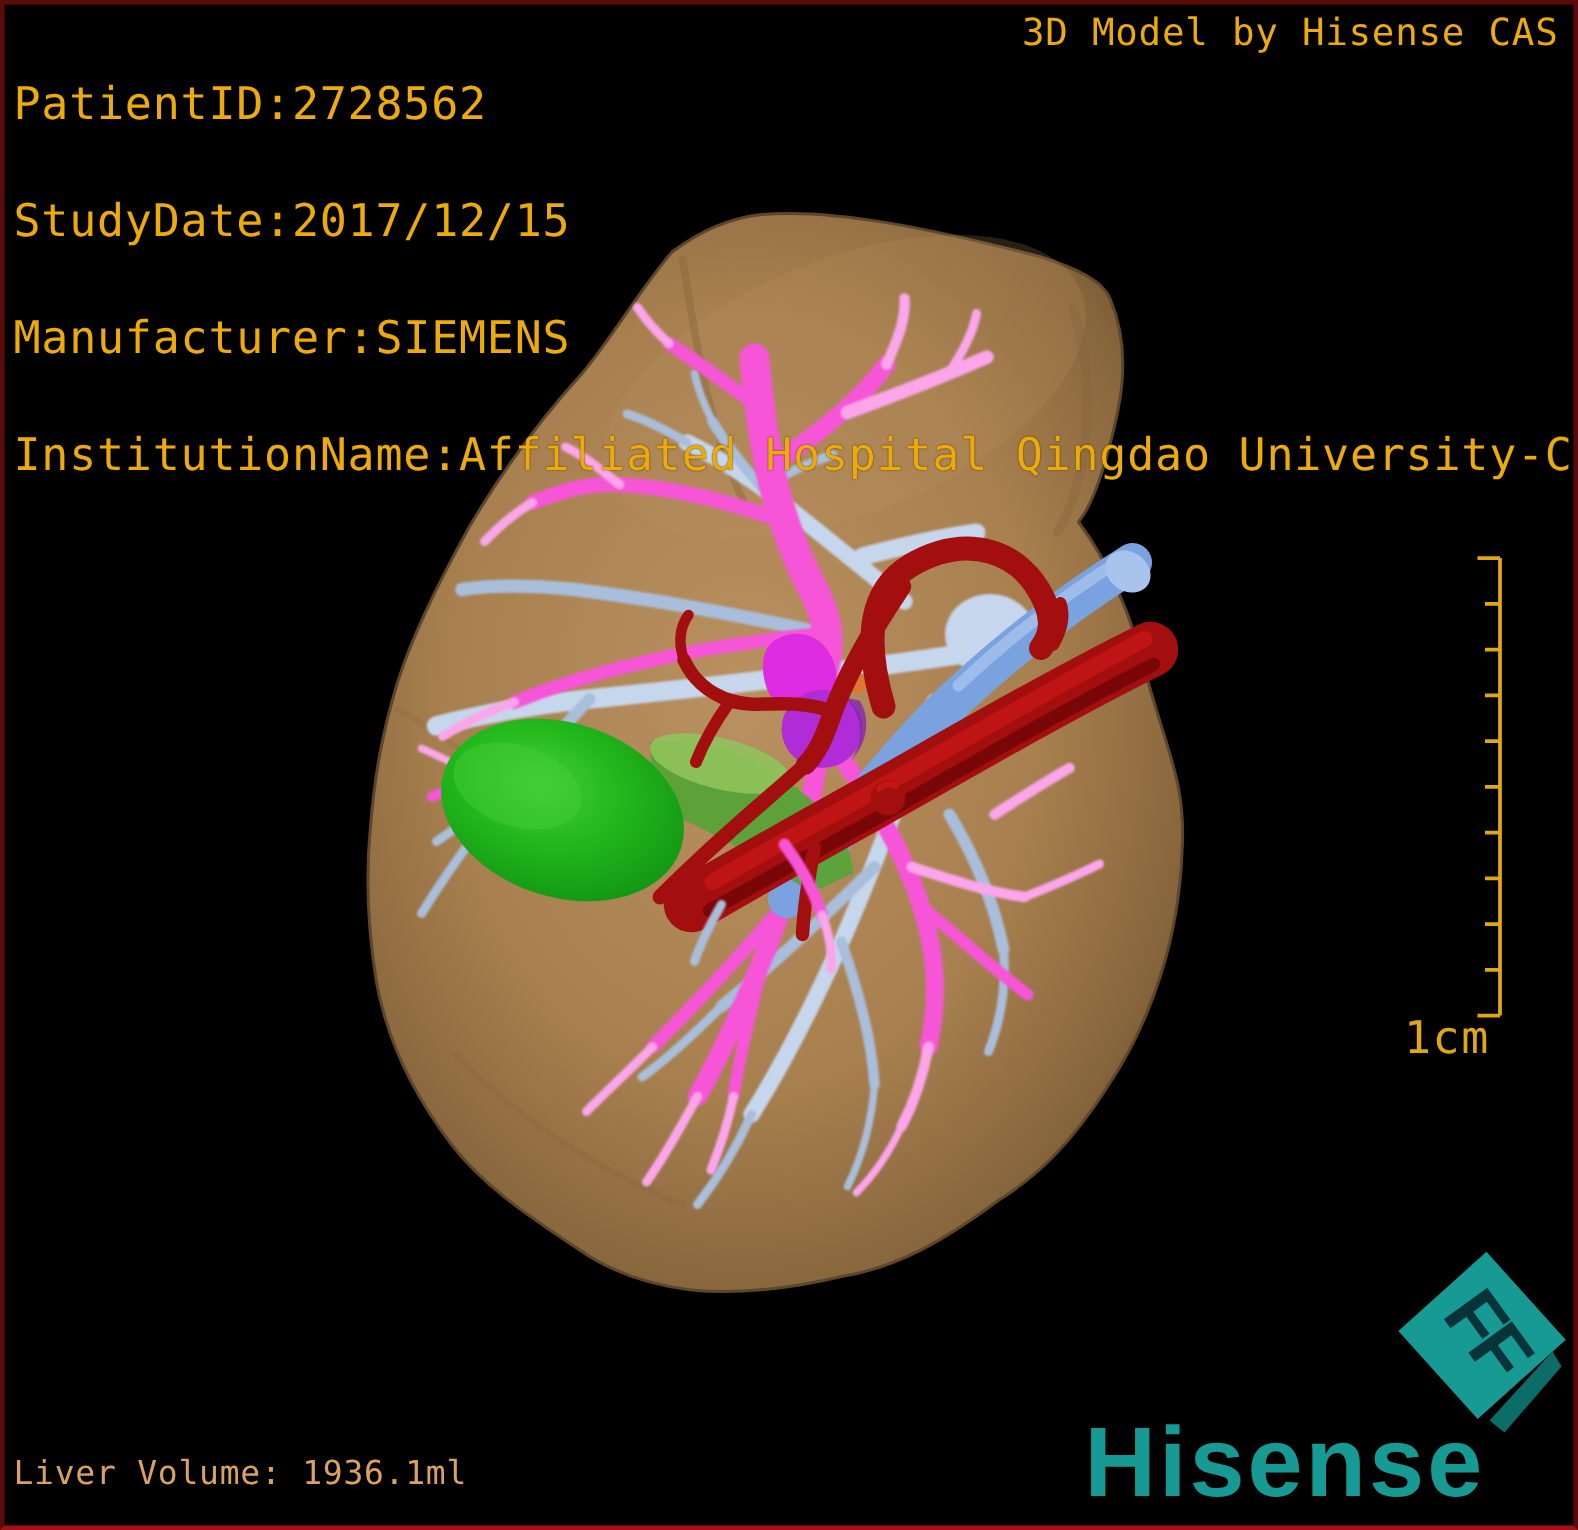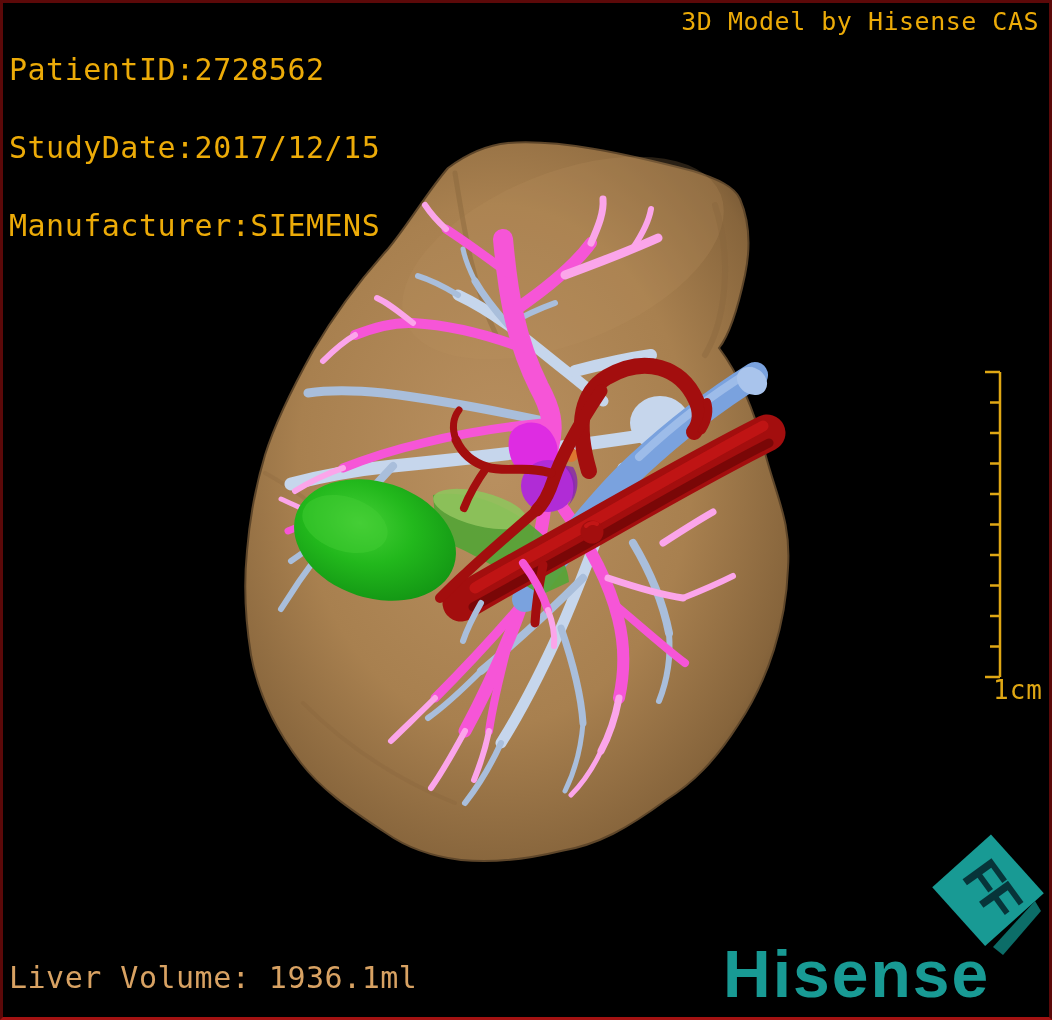--- a/index.html
+++ b/index.html
@@ -18,28 +18,28 @@
     position:absolute;left:6px;top:2px;
     color:var(--meta-text,#ecab08);font-size:30px;line-height:26px;
     letter-spacing:.5px;white-space:pre;text-shadow:0 0 1px rgba(0,0,0,.8);
   }
   .watermark{
     position:absolute;right:10px;top:4px;
     color:var(--meta-text,#ecab08);font-size:25px;letter-spacing:.5px;white-space:pre;
   }
   .volume{
     position:absolute;left:6px;bottom:22px;
-    color:var(--volume-text,#d8a263);font-size:30px;letter-spacing:.5px;white-space:pre;
+    color:var(--volume-text,#d8a263);font-size:22px;letter-spacing:.5px;white-space:pre;
   }
   
   .ruler{position:absolute;left:978px;top:366px;width:40px;height:316px;}
   .ruler svg{display:block}
   .ruler-label{
-    position:absolute;left:968px;top:672px;width:72px;text-align:right;
-    color:var(--scale,#dfa714);font-size:26px;letter-spacing:1px;
+    position:absolute;left:933px;top:672px;width:72px;text-align:left;
+    color:var(--scale,#dfa714);font-size:30px;letter-spacing:1px;
   }
   
   .brand-word{
     position:absolute;left:720px;top:938px;width:340px;
     color:var(--brand,#189a94);
     font-family:"Liberation Sans","DejaVu Sans",sans-serif;
     font-weight:700;font-size:66px;letter-spacing:2px;line-height:66px;
   }
   .brand-mark{position:absolute;left:928px;top:826px;width:118px;height:136px;}
   
@@ -200,20 +200,21 @@
       <path class="por" d="M520,560 C532,576 540,592 545,607" stroke-width="8"></path>
       <path class="porl" d="M545,607 C550,620 552,632 551,643" stroke-width="6"></path>
       <path class="hepd" d="M478,600 C470,614 464,626 460,638" stroke-width="6"></path>
     </g>
   </svg>
 
   <div class="meta">
     <div>PatientID:2728562</div>
     <div>StudyDate:2017/12/15</div>
     <div>Manufacturer:SIEMENS</div>
+    <div>InstitutionName:Affiliated Hospital Qingdao University-C</div>
   </div>
 
   <div class="watermark">3D Model by Hisense CAS</div>
 
   <div class="ruler">
     <svg width="40" height="316" viewBox="0 0 40 316">
       <path id="ruler-path" fill="none" stroke="var(--scale,#dfa714)" stroke-width="2.5" d="M19,3 V308 M19,3.0 h-15 M19,33.5 h-10 M19,64.0 h-10 M19,94.5 h-10 M19,125.0 h-10 M19,155.5 h-10 M19,186.0 h-10 M19,216.5 h-10 M19,247.0 h-10 M19,277.5 h-10 M19,308.0 h-15"></path>
     </svg>
   </div>
   <div class="ruler-label">1cm</div>

